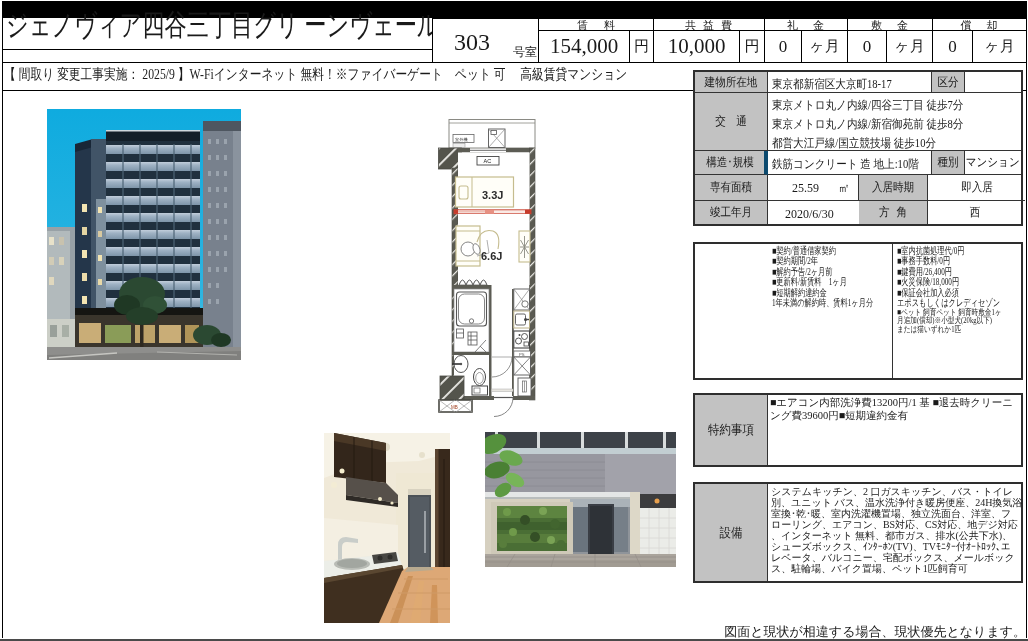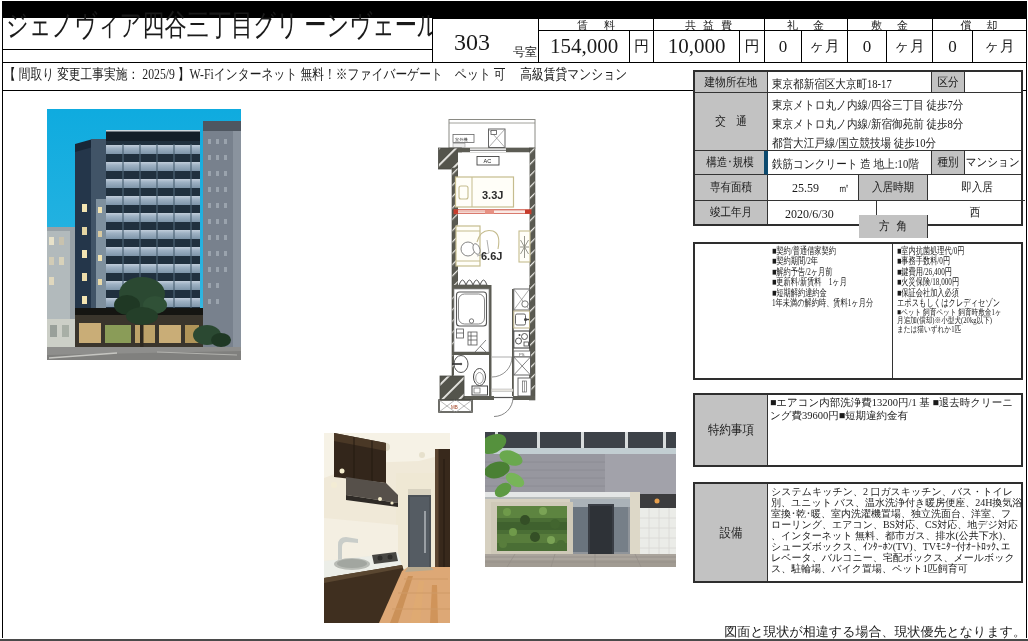--- a/index.html
+++ b/index.html
@@ -156,21 +156,21 @@
     </div>
 
   <div class="abs gray ctr" style="left:0;top:129px;width:73px;height:23px;border-right:1px solid #333;box-sizing:border-box;">
       <span class="cx">竣工年月</span>
     </div>
 
   <div class="abs" style="left:73px;top:129px;width:109px;height:23px;border-right:1px solid #333;box-sizing:border-box;">
       <span class="abs" style="left:17px;top:6px;">2020/6/30</span>
     </div>
 
-  <div class="abs gray ctr" style="left:164px;top:143px;width:69px;height:23px;border-right:1px solid #333;box-sizing:border-box;">
+  <div class="abs gray ctr" style="left:164px;top:129px;width:69px;height:23px;border-right:1px solid #333;box-sizing:border-box;">
       <span class="cx" style="letter-spacing:8px;text-indent:8px;">方角</span>
     </div>
 
   <div class="abs ctr" style="left:233px;top:129px;width:93px;height:23px;box-sizing:border-box;">
       <span class="cx">西</span>
     </div>
 </div>
 
 <div class="abs" style="left:693px;top:242px;width:330px;height:138px;border:2px solid #2e2e2e;box-sizing:border-box;background:#fff;">
 

